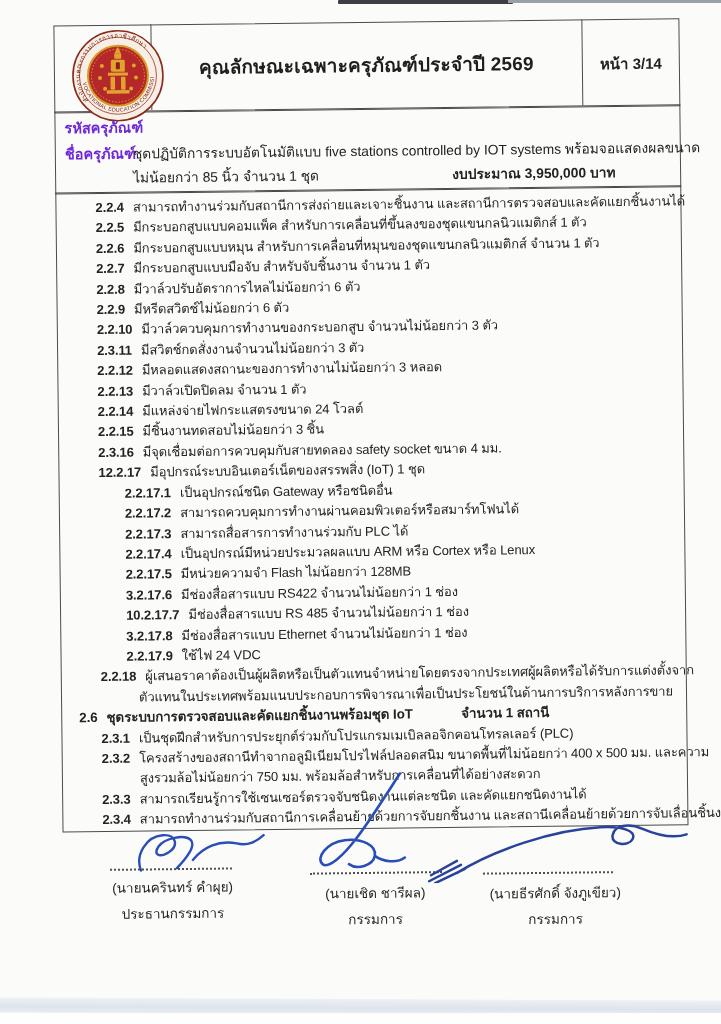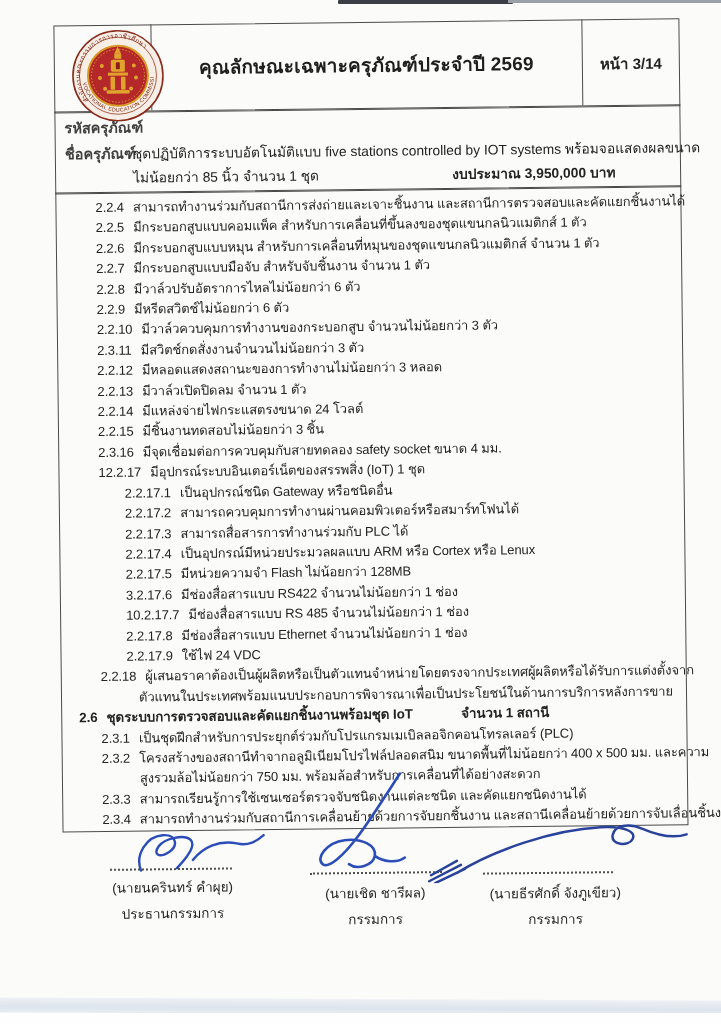--- a/index.html
+++ b/index.html
@@ -18,30 +18,30 @@
   .meta-row{left:58px;top:108px;width:624px;height:81px;}
   .body-row{left:58px;top:189px;width:624px;height:638px;}
   .title{
     position:absolute;left:165px;top:50px;width:411px;text-align:center;
     font-size:19px;font-weight:700;color:#1e1e1e;letter-spacing:.2px;
   }
   .page-label{position:absolute;left:588px;top:55px;width:94px;text-align:center;font-size:15px;font-weight:700;color:#222;}
   
   .seal{position:absolute;left:76px;top:27px;width:92px;height:92px;}
   
-  .meta-label{position:absolute;font-size:14.5px;font-weight:700;color:#404040;}
+  .meta-label{position:absolute;font-size:14.5px;font-weight:700;color:#6d28d9;}
   .meta-text{position:absolute;font-size:13.8px;color:#222;white-space:nowrap;}
   
   .spec{position:absolute;left:58px;top:195px;width:624px;}
   .row{position:relative;line-height:20.4px;font-size:13px;white-space:nowrap;letter-spacing:-0.1px;color:#232323;}
   .lv0{padding-left:18px;font-weight:700;font-size:13.4px;}
   .lv1{padding-left:40px;}
   .lv2{padding-left:66px;}
   .lvc{padding-left:78px;}
-  .num{display:inline-block;margin-right:9px;}
+  .num{display:inline-block;margin-right:9px;font-weight:bold;}
   .right-tag{position:absolute;left:400px;top:0;font-weight:700;}
   
   .sig-name{position:absolute;font-size:13.5px;color:#232323;text-align:center;white-space:nowrap;}
   .sig-role{position:absolute;font-size:13.5px;color:#232323;text-align:center;white-space:nowrap;}
   .dots{position:absolute;border-bottom:2.2px dotted #4e4e4e;height:0;}
   .ink{position:absolute;}
   
   .artifact-top-dark{position:absolute;left:338px;top:0;width:175px;height:4px;background:#3d3d45;border-radius:1px;}
   .artifact-top-light{position:absolute;left:508px;top:0;width:213px;height:3px;background:#9aa0a8;}
   .artifact-bottom-band{position:absolute;left:0;top:999px;width:721px;height:15px;
@@ -121,21 +121,21 @@
       <div class="row lv1"><span class="num">2.2.15</span><span>มีชิ้นงานทดสอบไม่น้อยกว่า 3 ชิ้น</span></div>
       <div class="row lv1"><span class="num">2.3.16</span><span>มีจุดเชื่อมต่อการควบคุมกับสายทดลอง safety socket ขนาด 4 มม.</span></div>
       <div class="row lv1"><span class="num">12.2.17</span><span>มีอุปกรณ์ระบบอินเตอร์เน็ตของสรรพสิ่ง (IoT) 1 ชุด</span></div>
       <div class="row lv2"><span class="num">2.2.17.1</span><span>เป็นอุปกรณ์ชนิด Gateway หรือชนิดอื่น</span></div>
       <div class="row lv2"><span class="num">2.2.17.2</span><span>สามารถควบคุมการทำงานผ่านคอมพิวเตอร์หรือสมาร์ทโฟนได้</span></div>
       <div class="row lv2"><span class="num">2.2.17.3</span><span>สามารถสื่อสารการทำงานร่วมกับ PLC ได้</span></div>
       <div class="row lv2"><span class="num">2.2.17.4</span><span>เป็นอุปกรณ์มีหน่วยประมวลผลแบบ ARM หรือ Cortex  หรือ Lenux</span></div>
       <div class="row lv2"><span class="num">2.2.17.5</span><span>มีหน่วยความจำ Flash ไม่น้อยกว่า 128MB</span></div>
       <div class="row lv2"><span class="num">3.2.17.6</span><span>มีช่องสื่อสารแบบ RS422 จำนวนไม่น้อยกว่า 1 ช่อง</span></div>
       <div class="row lv2"><span class="num">10.2.17.7</span><span>มีช่องสื่อสารแบบ RS 485  จำนวนไม่น้อยกว่า 1 ช่อง</span></div>
-      <div class="row lv2"><span class="num">2.2.17.8</span><span>มีช่องสื่อสารแบบ Ethernet จำนวนไม่น้อยกว่า 1 ช่อง</span></div>
+      <div class="row lv2"><span class="num">3.2.17.8</span><span>มีช่องสื่อสารแบบ Ethernet จำนวนไม่น้อยกว่า 1 ช่อง</span></div>
       <div class="row lv2"><span class="num">2.2.17.9</span><span>ใช้ไฟ 24 VDC</span></div>
       <div class="row lv1"><span class="num">2.2.18</span><span>ผู้เสนอราคาต้องเป็นผู้ผลิตหรือเป็นตัวแทนจำหน่ายโดยตรงจากประเทศผู้ผลิตหรือได้รับการแต่งตั้งจาก</span></div>
       <div class="row lvc"><span>ตัวแทนในประเทศพร้อมแนบประกอบการพิจารณาเพื่อเป็นประโยชน์ในด้านการบริการหลังการขาย</span></div>
       <div class="row lv0"><span class="num">2.6</span><span>ชุดระบบการตรวจสอบและคัดแยกชิ้นงานพร้อมชุด IoT</span><span class="right-tag">จำนวน  1  สถานี</span></div>
       <div class="row lv1"><span class="num">2.3.1</span><span>เป็นชุดฝึกสำหรับการประยุกต์ร่วมกับโปรแกรมเมเบิลลอจิกคอนโทรลเลอร์ (PLC)</span></div>
       <div class="row lv1"><span class="num">2.3.2</span><span>โครงสร้างของสถานีทำจากอลูมิเนียมโปรไฟล์ปลอดสนิม ขนาดพื้นที่ไม่น้อยกว่า 400 x 500 มม. และความ</span></div>
       <div class="row lvc"><span>สูงรวมล้อไม่น้อยกว่า 750 มม. พร้อมล้อสำหรับการเคลื่อนที่ได้อย่างสะดวก</span></div>
       <div class="row lv1"><span class="num">2.3.3</span><span>สามารถเรียนรู้การใช้เซนเซอร์ตรวจจับชนิดงานแต่ละชนิด และคัดแยกชนิดงานได้</span></div>
       <div class="row lv1"><span class="num">2.3.4</span><span>สามารถทำงานร่วมกับสถานีการเคลื่อนย้ายด้วยการจับยกชิ้นงาน และสถานีเคลื่อนย้ายด้วยการจับเลื่อนชิ้นงานได้</span></div>
     </div>

